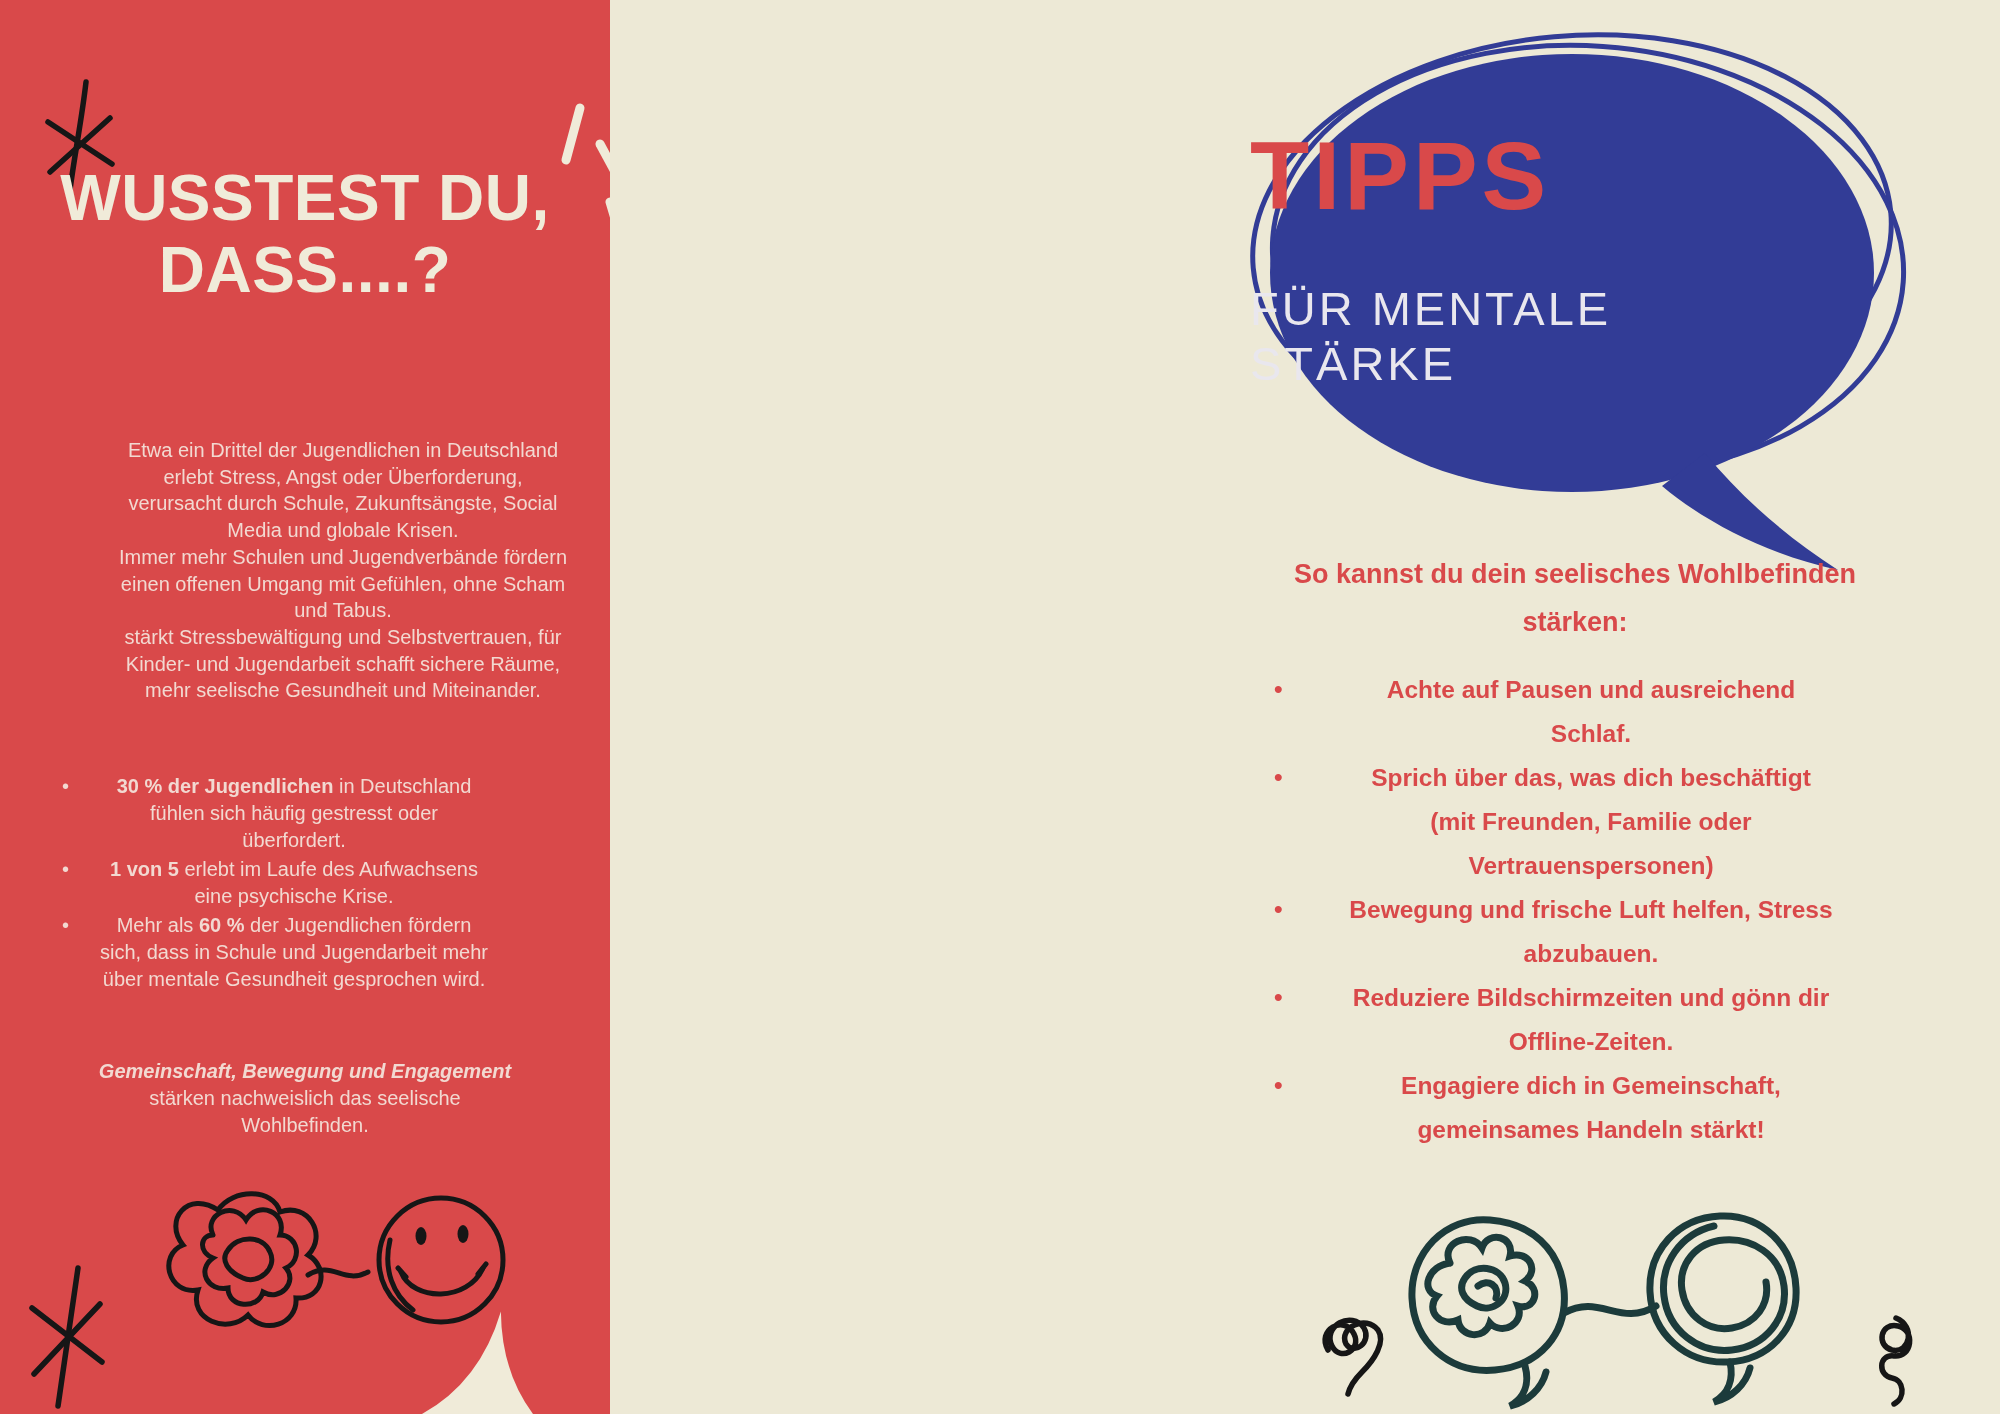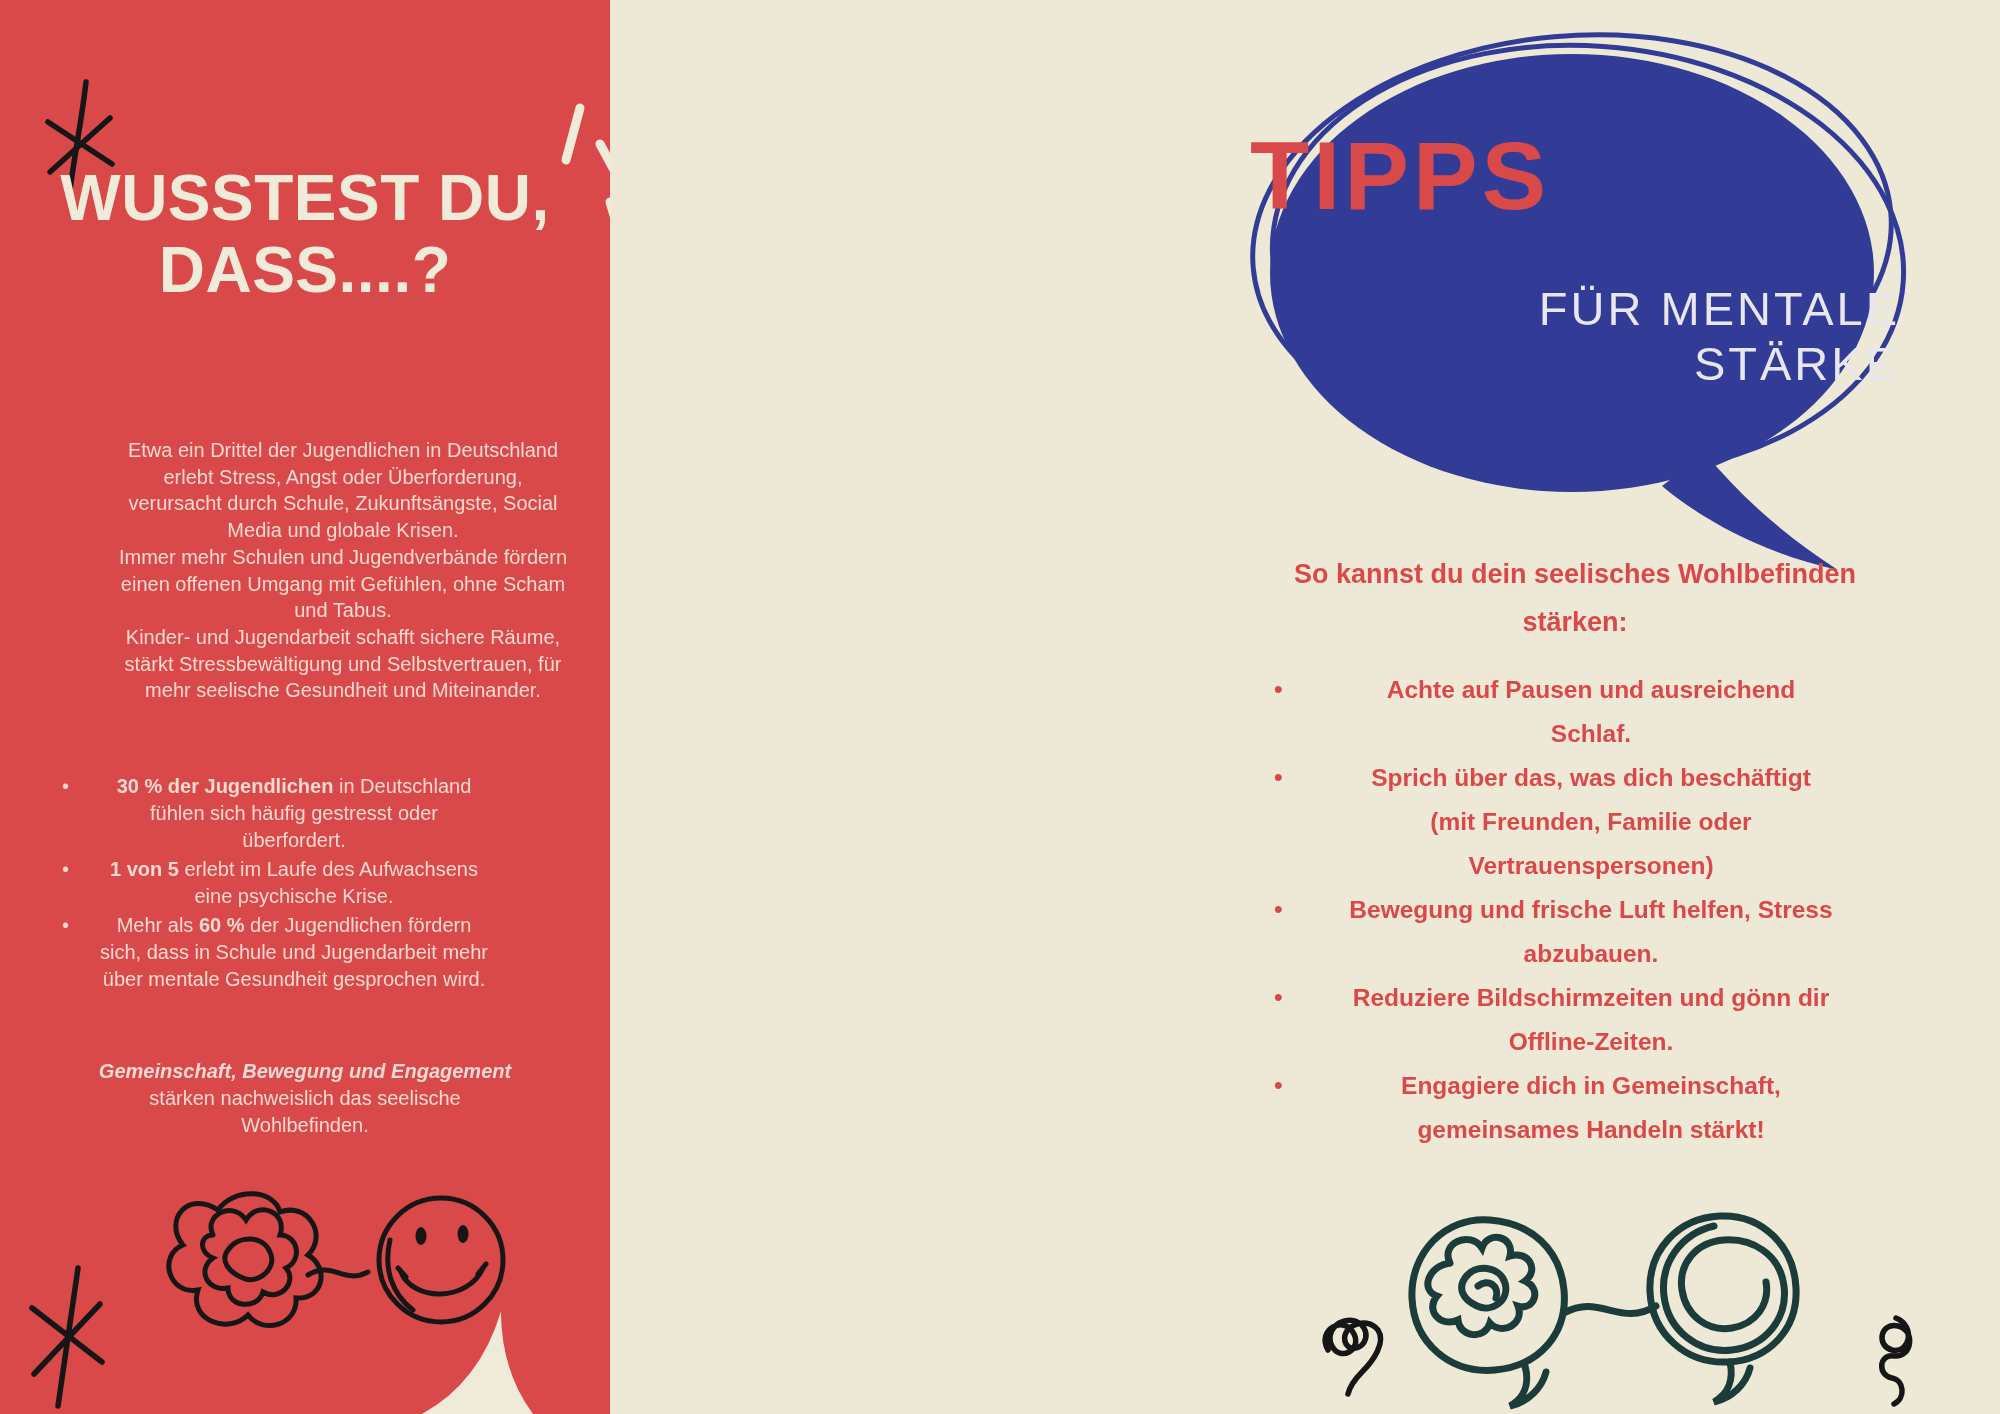--- a/index.html
+++ b/index.html
@@ -49,21 +49,21 @@
   #middle-panel{position:absolute;left:610px;top:0;width:700px;height:1414px;}
   .mp-tipps{
     position:absolute;left:640px;top:120px;width:650px;
     color:var(--red,#D9494A);font-size:97px;font-weight:700;
     letter-spacing:4px;
   }
   .mp-subtitle{
     position:absolute;left:640px;top:282px;width:650px;
     color:var(--bubble-text,#E9E7EE);
     font-size:47px;line-height:1.16;font-weight:400;letter-spacing:3px;
-    text-align:right;
+    text-align:left;
   }
   .mp-heading{
     position:absolute;left:615px;top:550px;width:700px;
     color:var(--red,#D9494A);font-size:27px;font-weight:700;
     line-height:48px;text-align:center;
   }
   .mp-tips{
     position:absolute;left:632px;top:668px;width:656px;
     color:var(--red,#D9494A);font-size:24.5px;font-weight:700;
     line-height:44px;text-align:center;
@@ -104,22 +104,22 @@
     </div>
 
     <div class="lp-intro">
         <div class="line">Etwa ein Drittel der Jugendlichen in Deutschland</div>
         <div class="line">erlebt Stress, Angst oder Überforderung,</div>
         <div class="line">verursacht durch Schule, Zukunftsängste, Social</div>
         <div class="line">Media und globale Krisen.</div>
         <div class="line">Immer mehr Schulen und Jugendverbände fördern</div>
         <div class="line">einen offenen Umgang mit Gefühlen, ohne Scham</div>
         <div class="line">und Tabus.</div>
+        <div class="line">stärkt Stressbewältigung und Selbstvertrauen, für</div>
         <div class="line">Kinder- und Jugendarbeit schafft sichere Räume,</div>
-        <div class="line">stärkt Stressbewältigung und Selbstvertrauen, für</div>
         <div class="line">mehr seelische Gesundheit und Miteinander.</div>
       </div>
 
     <ul class="lp-stats">
       <li>
         <span class="marker">•</span>
         <div>
             <div class="line"><span class="b">30 % der Jugendlichen</span><span> in Deutschland</span></div>
             <div class="line"><span>fühlen sich häufig gestresst oder</span></div>
             <div class="line"><span>überfordert.</span></div>

